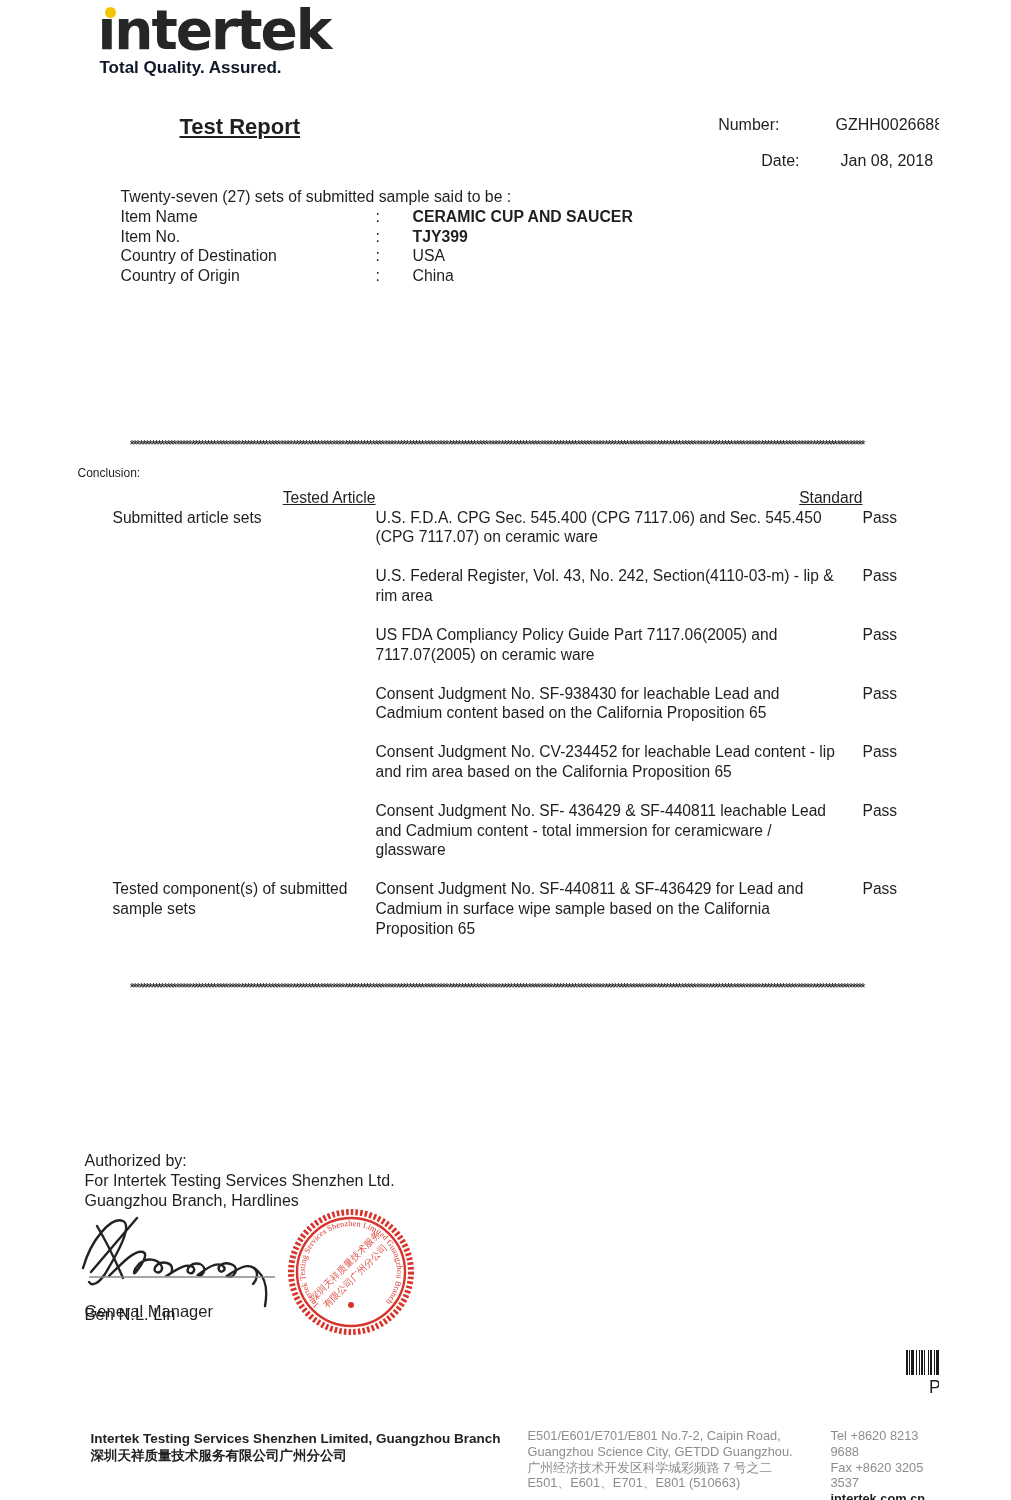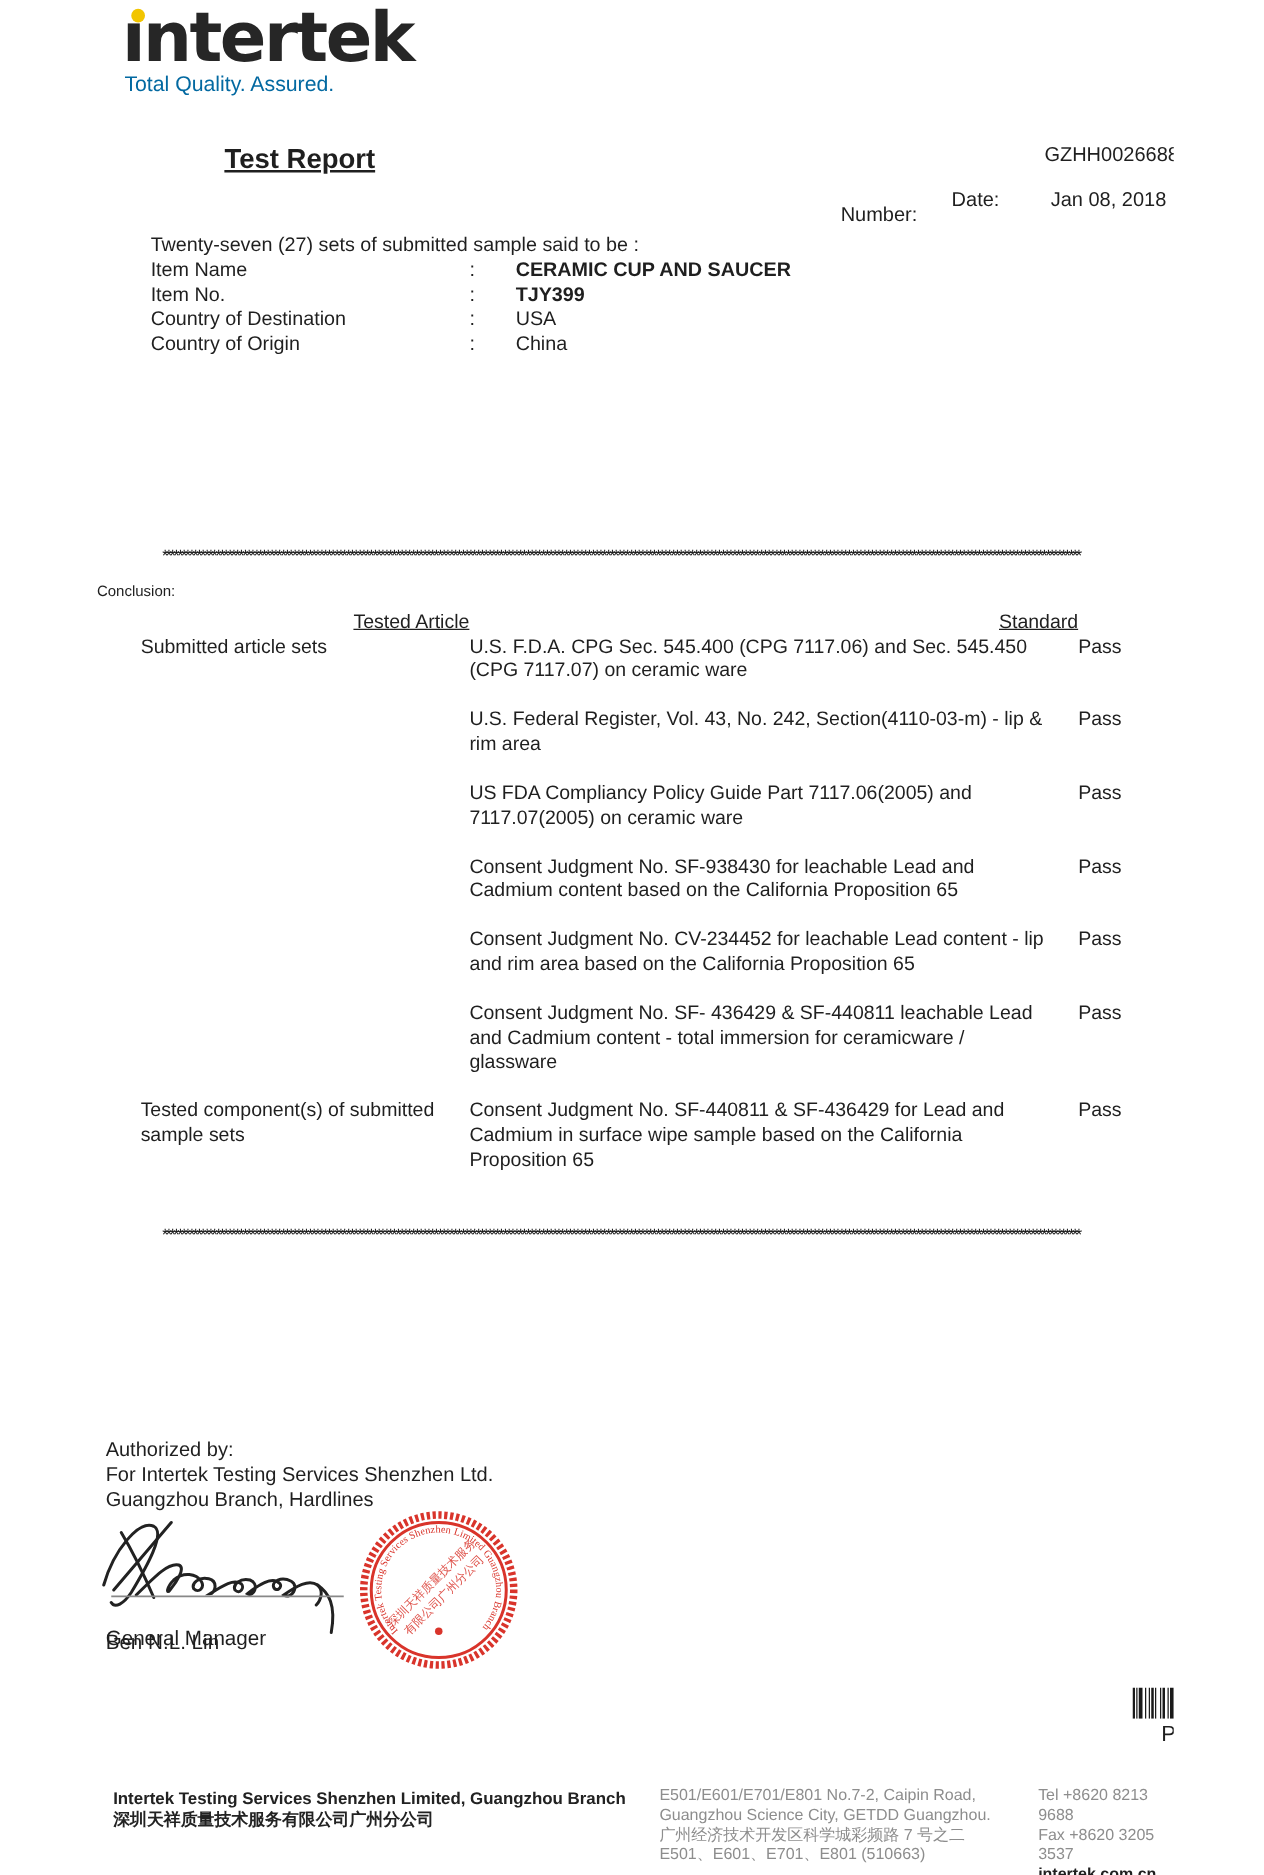--- a/index.html
+++ b/index.html
@@ -12,28 +12,28 @@
   
   .logo-block { position:absolute; left:25px; top:0px; }
   .logotype {
     font-family:"DejaVu Sans", sans-serif; font-weight:bold;
     font-size:55px; letter-spacing:-2px; color:#262626; line-height:60px;
   }
   .logo-dot {
     position:absolute; left:7px; top:7px; width:11px; height:11px;
     border-radius:50%;
   }
-  .tagline { font-size:17px; font-weight:normal; color:#0369a1; margin-top:-2px; margin-left:2px; }
+  .tagline { font-size:17px; font-weight:bold; color:#0f172a; margin-top:-2px; margin-left:2px; }
 
   
   .report-title {
     position:absolute; left:107px; top:114px; font-size:22px; font-weight:bold;
     text-decoration:underline;
   }
-  .num-label { position:absolute; left:600px; top:116px; width:127px; text-align:left; font-size:16px;margin-top:48px; }
+  .num-label { position:absolute; left:580px; top:116px; width:127px; text-align:right; font-size:16px; }
   .num-value { position:absolute; left:763px; top:116px; font-size:16px; }
   .date-label { position:absolute; left:600px; top:152px; width:127px; text-align:right; font-size:16px; }
   .date-value { position:absolute; left:768px; top:152px; font-size:16px; }
 
   
   .sample { position:absolute; left:8px; top:187px; width:900px; font-size:15.8px; line-height:19.8px; }
   .sample-title { font-size:16px; }
   .sample-intro { margin-left:40px; }
   .sample-row { display:grid; grid-template-columns:255px 37px auto; margin-left:40px; }
   .bold { font-weight:bold; }

